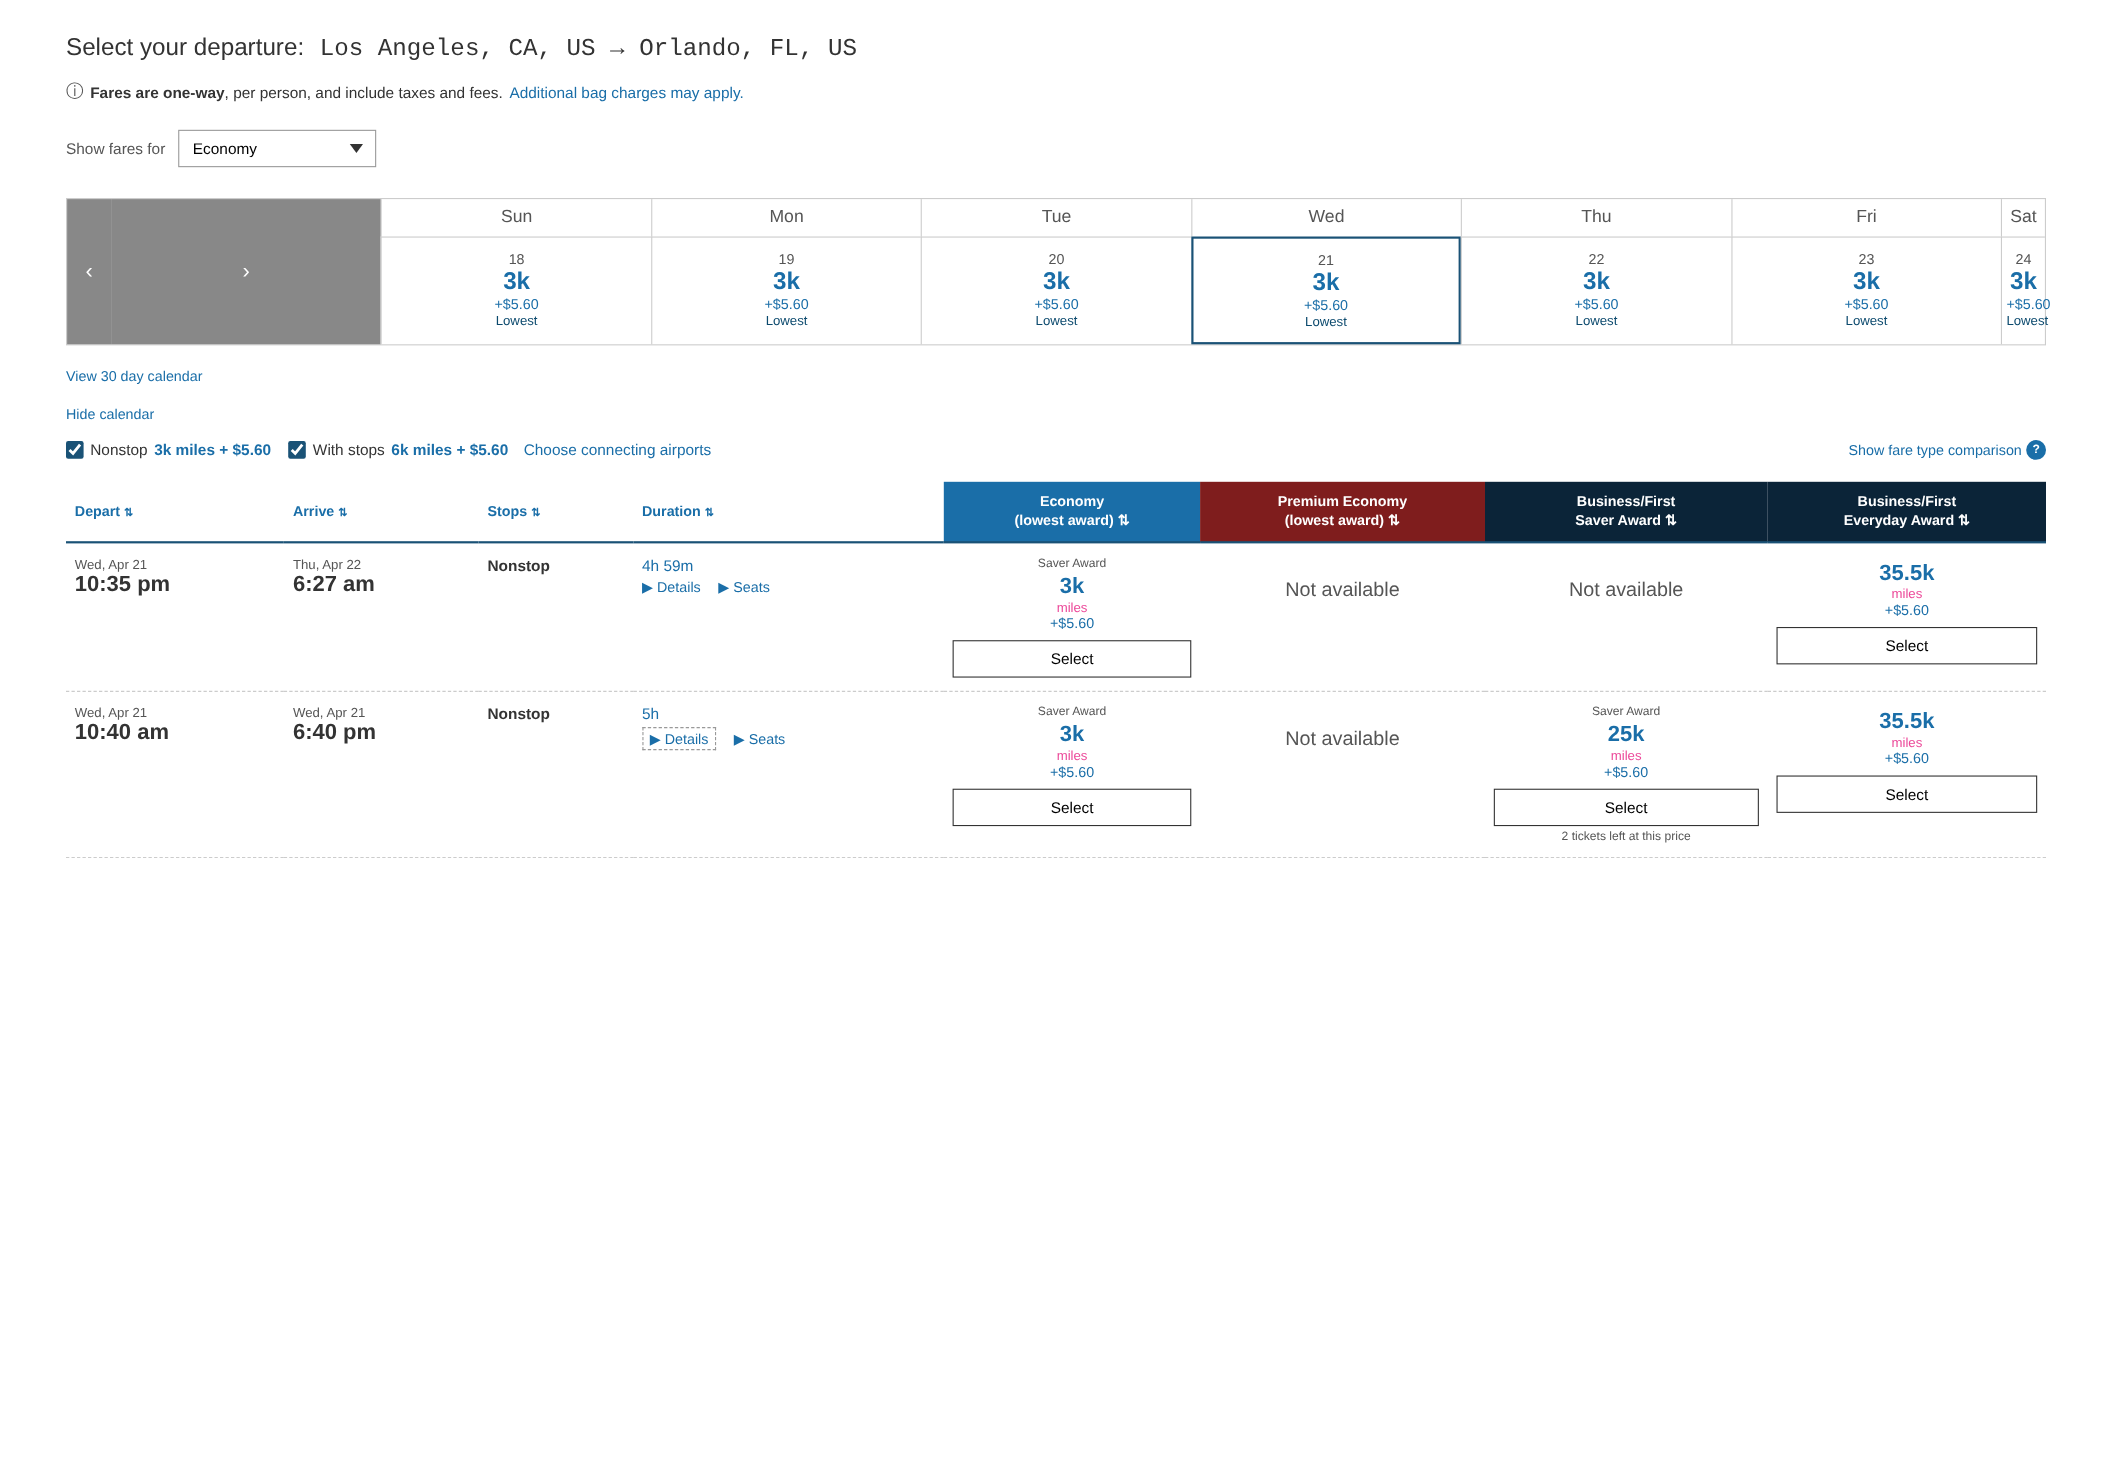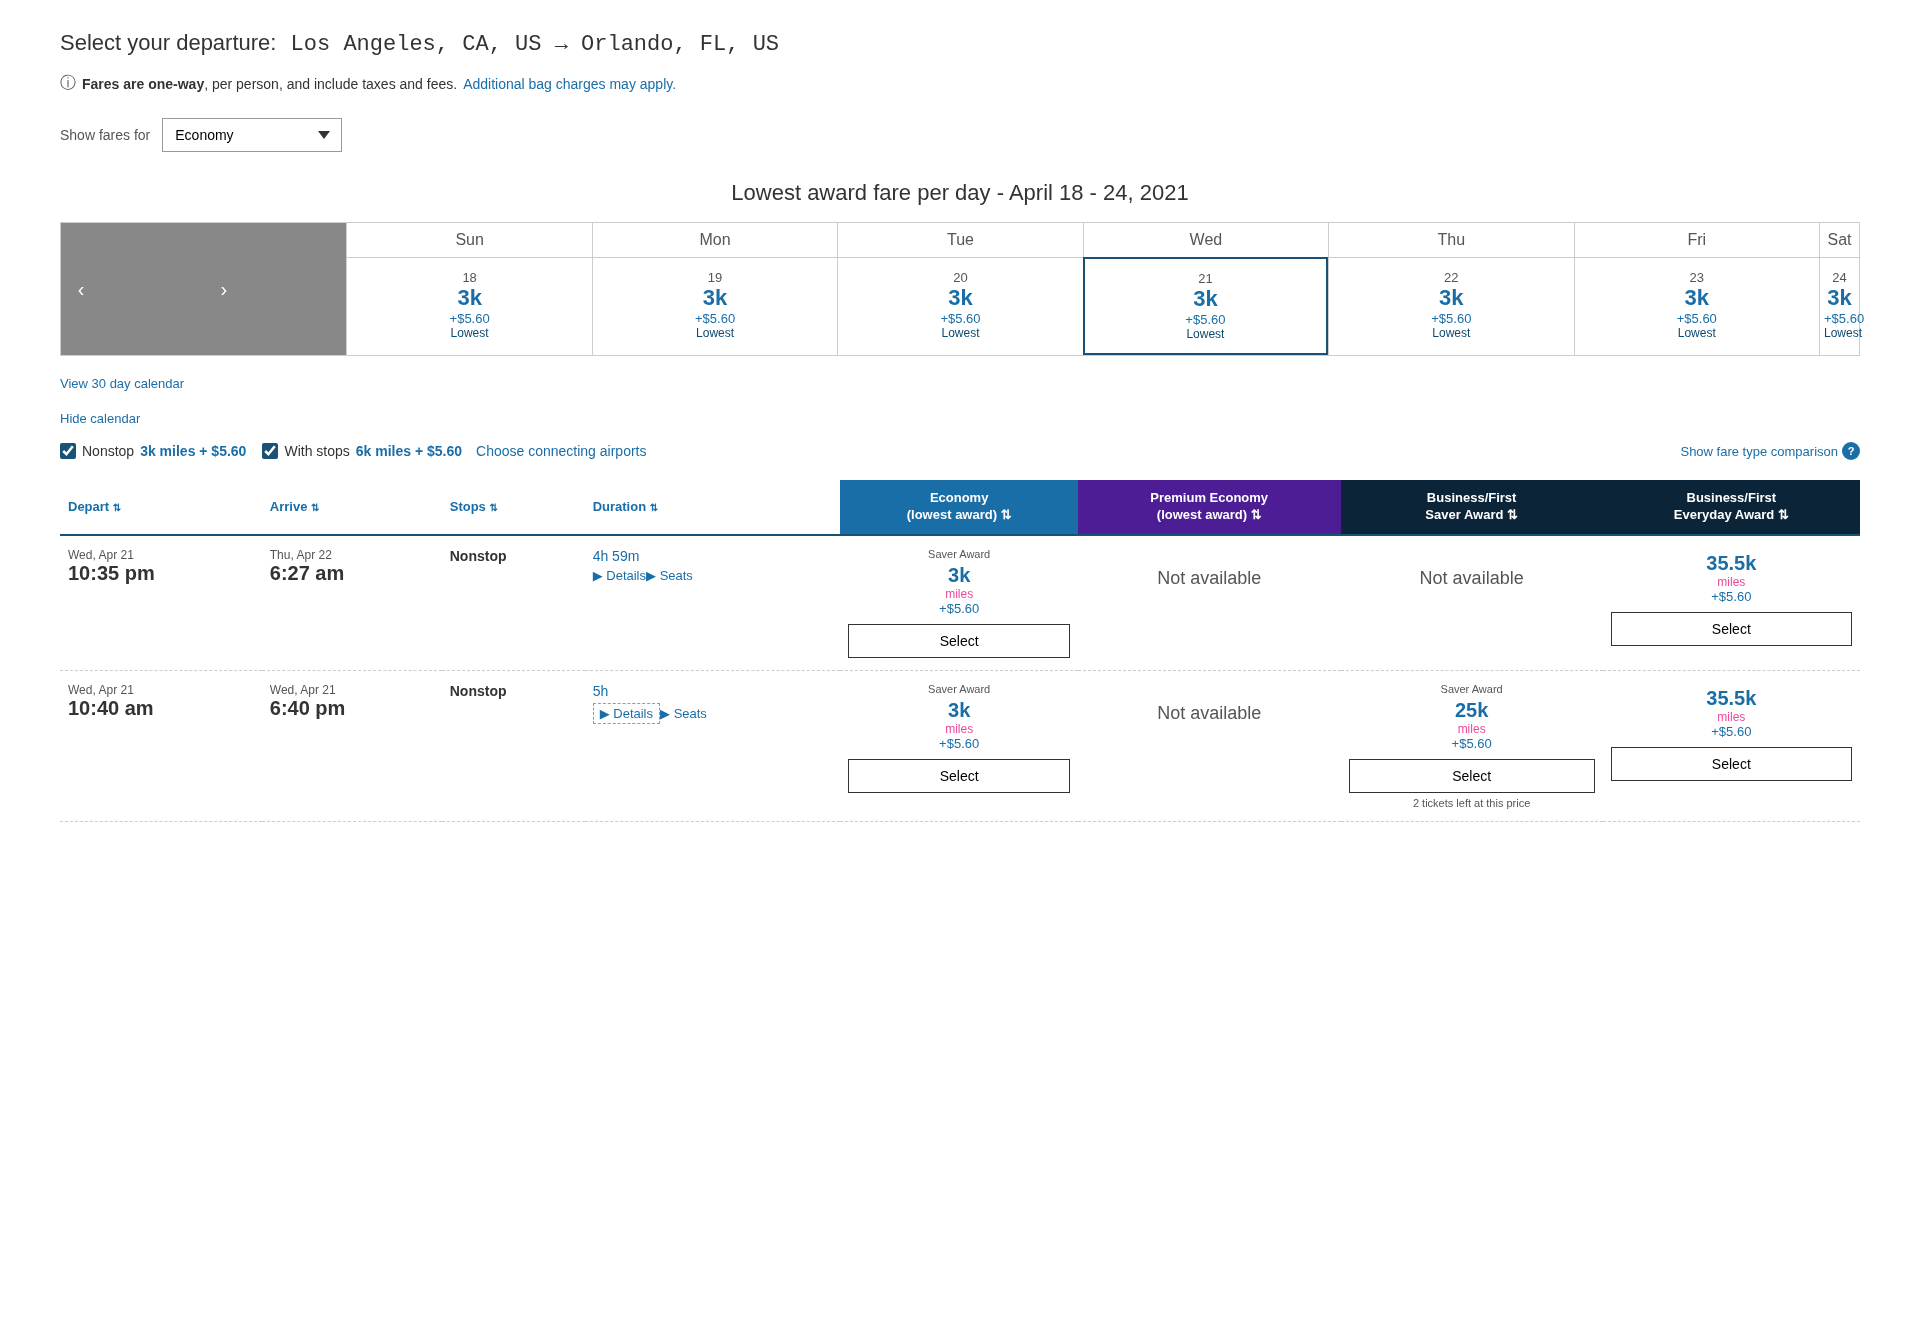--- a/index.html
+++ b/index.html
@@ -43,34 +43,34 @@
     .filter-right a { color: #1a6ea8; text-decoration: none; font-size: 13px; }
     .help-icon { display: inline-flex; align-items: center; justify-content: center; width: 18px; height: 18px; background: #1a6ea8; color: #fff; border-radius: 50%; font-size: 11px; font-weight: bold; }
 
     .results-table { width: 100%; border-collapse: collapse; }
     .results-table thead tr { border-bottom: 2px solid #1a5276; }
     .col-header { padding: 10px 8px; font-size: 13px; color: #1a6ea8; text-align: left; cursor: pointer; white-space: nowrap; }
     .col-header .sort-arrows { font-size: 10px; color: #1a6ea8; }
 
     .fare-col-header { padding: 10px 8px; text-align: center; color: #fff; font-size: 13px; line-height: 1.3; }
     .fare-col-header.economy-col { background: #1a6ea8; }
-    .fare-col-header.premium-col { background: #4c1d95; }
+    .fare-col-header.premium-col { background: #7f1d1d; }
     .fare-col-header.business-saver-col { background: #0b2438; }
     .fare-col-header.business-everyday-col { background: #0b2438; }
 
     .results-table tbody tr { border-bottom: 1px dashed #ccc; }
     .results-table td { padding: 12px 8px; vertical-align: top; }
 
     .depart-date { font-size: 12px; color: #555; }
     .depart-time { font-size: 20px; font-weight: bold; }
     .arrive-date { font-size: 12px; color: #555; }
     .arrive-time { font-size: 20px; font-weight: bold; }
     .stops-label { font-size: 14px; font-weight: bold; }
     .duration-label { font-size: 14px; color: #1a6ea8; }
-    .row-actions { display: flex; gap: 0; padding-top: 4px; }
+    .row-actions { display: flex; gap: 16px; padding-top: 4px; }
     .action-link { color: #1a6ea8; text-decoration: none; font-size: 13px; display: flex; align-items: center; gap: 2px; }
     .action-link.dashed { border: 1px dashed #999; padding: 2px 6px; }
 
     .fare-cell { text-align: center; vertical-align: top; padding: 8px; }
     .award-label { font-size: 11px; color: #555; margin-bottom: 4px; }
     .miles-amount { font-size: 20px; font-weight: bold; color: #1a6ea8; }
     .miles-word { font-size: 12px; color: #ec4899; }
     .fee-amount { font-size: 13px; color: #1a6ea8; }
     .not-available { font-size: 18px; color: #555; padding-top: 20px; display: block; }
     .select-btn { border: 1px solid #333; background: #fff; padding: 8px 24px; font-size: 14px; cursor: pointer; margin-top: 8px; display: block; width: 100%; text-align: center; }
@@ -95,21 +95,20 @@
   <div class="select-wrapper">
     <select class="fare-select">
       <option>Economy</option>
       <option>Business</option>
       <option>First</option>
     </select>
   </div>
 </div>
 
 <div class="calendar-section">
-  <div class="calendar-title">Lowest award fare per day - April 18 - 24, 2021</div>
   <div class="calendar-grid">
       <div class="cal-nav" style="grid-row: 1 / 3;">‹</div>
       <div class="cal-day-header">Sun</div>
       <div class="cal-day-header">Mon</div>
       <div class="cal-day-header">Tue</div>
       <div class="cal-day-header">Wed</div>
       <div class="cal-day-header">Thu</div>
       <div class="cal-day-header">Fri</div>
       <div class="cal-day-header">Sat</div>
       <div class="cal-nav" style="grid-row: 1 / 3;">›</div>

